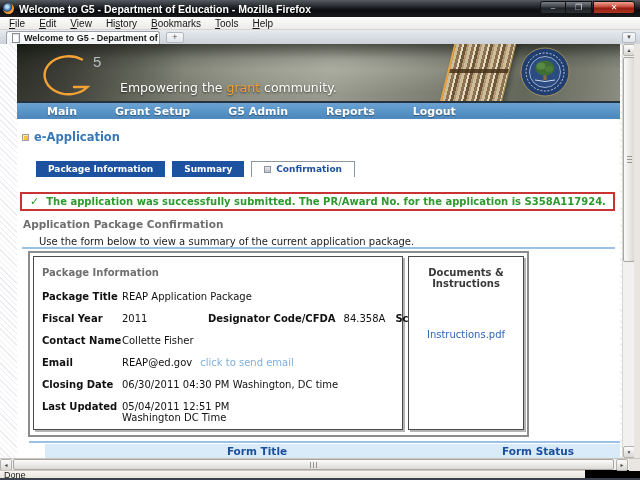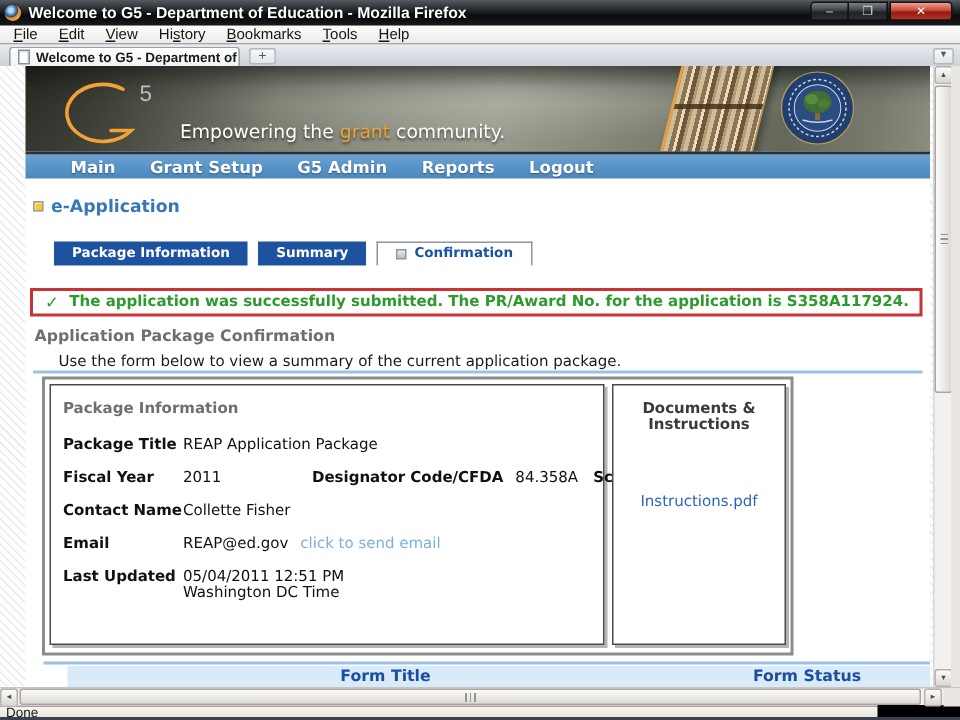--- a/index.html
+++ b/index.html
@@ -68,21 +68,21 @@
     border-left:2px solid #e8a23c; border-right:1px solid #b8944e; box-shadow:3px 0 5px rgba(0,0,0,.35); }
   .seal { position:absolute; left:503px; top:3px; width:50px; height:50px; }
   .logo { position:absolute; left:26px; top:6px; width:72px; height:48px; }
   .tagline { position:absolute; left:103px; top:36px; font-size:12.5px; font-weight:500;
     color:#fff; text-shadow:0 1px 2px rgba(0,0,0,.6); white-space:nowrap; }
   .tagline .accent { color:#f2a235; }
 
   
   .navbar { position:absolute; left:0; top:57px; width:603px; height:18px;
     background:linear-gradient(180deg,#6ba2d3 0%,#5893c7 55%,#4d87bb 100%);
-    border-top:2px solid #27333c; display:flex; align-items:center; padding-left:30px; gap:23px; }
+    border-top:2px solid #27333c; display:flex; align-items:center; padding-left:30px; gap:38px; }
   .nav-item { color:#fff; font-size:11px; font-weight:bold; text-shadow:0 1px 1px rgba(0,0,0,.4); white-space:nowrap; }
 
   
   .breadcrumb { position:absolute; left:5px; top:86px; display:flex; align-items:center; gap:5px; }
   .crumb-icon { width:7px; height:7px; background:#f5c63d; border:1px solid #9aa0a8; box-shadow:inset 1px 1px 0 #fbe9a8; }
   .crumb-text { color:#3a77b5; font-size:11.5px; font-weight:bold; }
 
   
   .ptabs { position:absolute; left:19px; top:117px; display:flex; gap:7px; height:16px; }
   .ptab { background:#1d52a0; color:#fff; font-size:9px; font-weight:bold; line-height:16px;
@@ -269,20 +269,24 @@
             <span class="lbl">Contact Name</span>
             <span class="val">Collette Fisher</span>
           </div>
 
           <div class="row">
             <span class="lbl">Email</span>
             <span class="val">REAP@ed.gov</span>
             <span class="email-link">click to send email</span>
           </div>
 
+          <div class="row">
+            <span class="lbl">Closing Date</span>
+            <span class="val">06/30/2011 04:30 PM Washington, DC time</span>
+          </div>
 
           <div class="row">
             <span class="lbl">Last Updated</span>
             <span class="val two-line">
               <span>05/04/2011 12:51 PM</span><br>
               <span>Washington DC Time</span>
             </span>
           </div>
         </div>
 

